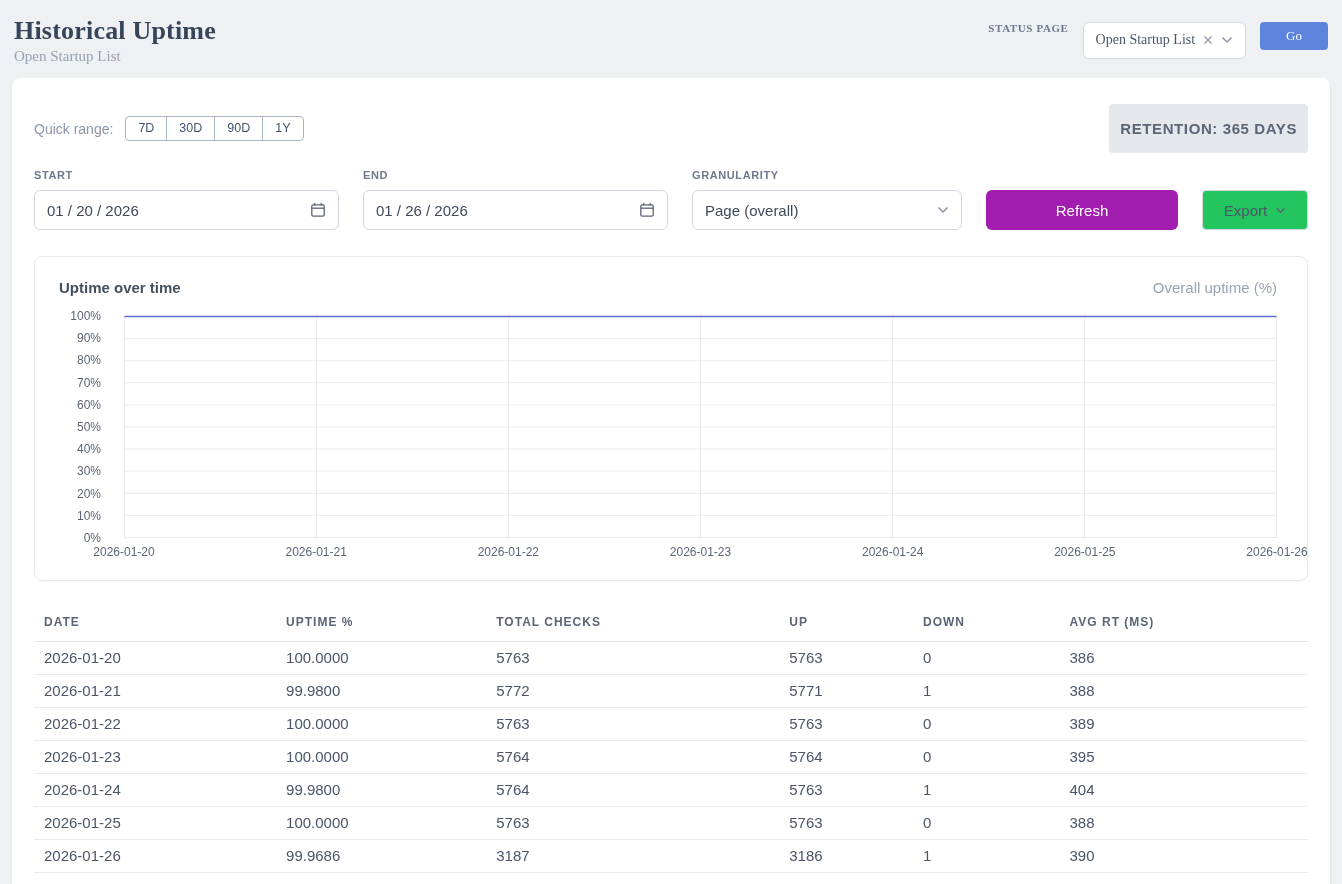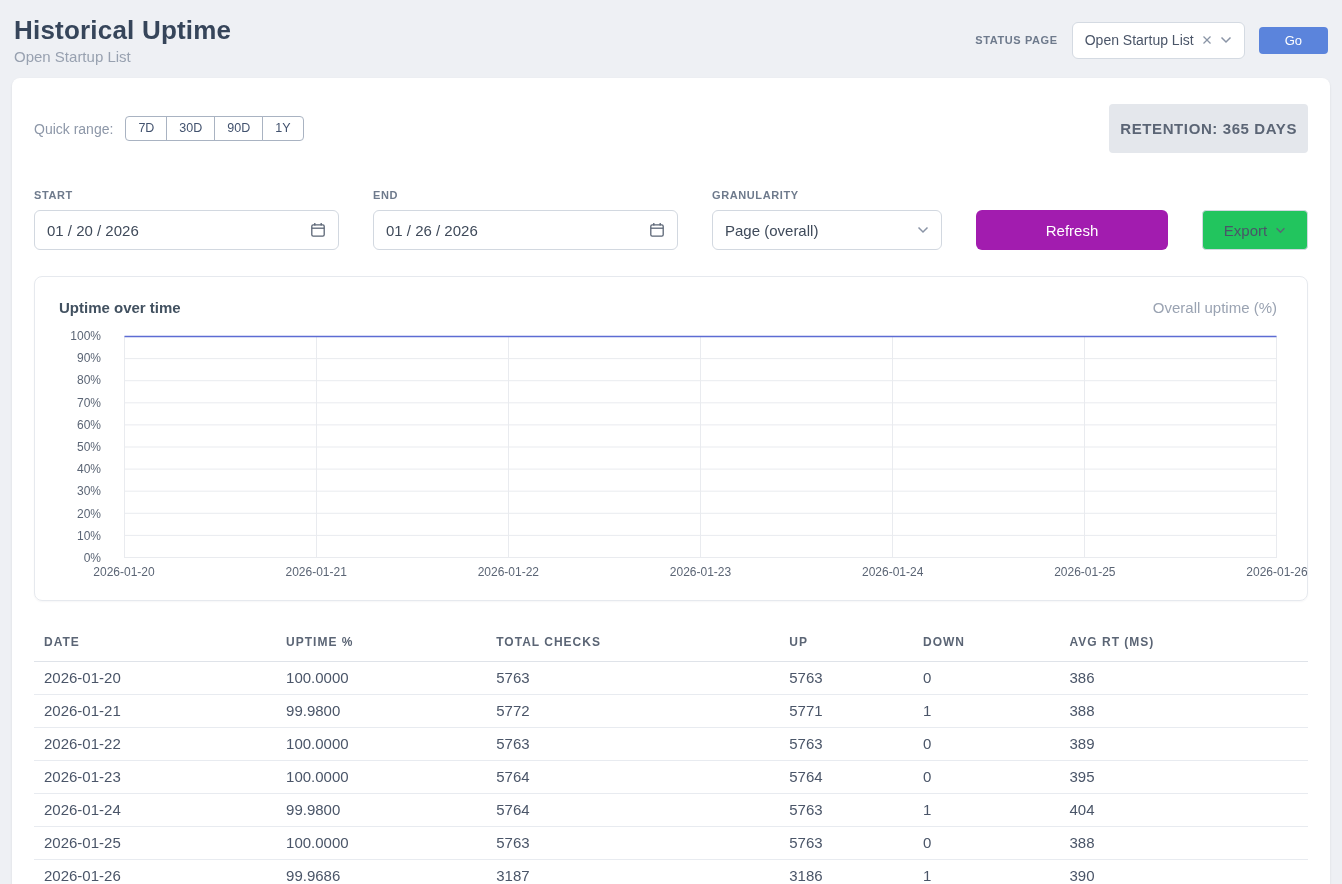--- a/index.html
+++ b/index.html
@@ -6,24 +6,24 @@
   html,body { margin:0; padding:0; }
   body {
     width:1342px; height:884px;
     background:#eef0f4;
     font-family:"Liberation Sans", sans-serif;
     color:#44526a;
   }
   .page { width:1342px; height:884px; padding:12px; }
 
   
-  .topbar { display:flex; align-items:center; justify-content:space-between; padding:0 2px; height:56px; }
+  .topbar { display:flex; align-items:center; justify-content:space-between; padding:0 2px; height:56px;font-family:Liberation Serif, serif; }
   .topbar h1 { margin:0; font-size:26px; font-weight:700; color:#36455a; letter-spacing:.2px; }
   .subtitle { font-size:15px; color:#98a1b0; margin-top:2px; }
-  .topbar-right { display:flex; align-items:center; gap:14px; }
+  .topbar-right { display:flex; align-items:flex-start; gap:14px; }
   .sp-label { font-size:11px; font-weight:700; letter-spacing:.6px; color:#6e7a8c; }
   .select-box {
     display:flex; align-items:center; gap:8px;
     background:#fff; border:1px solid #d4dae2; border-radius:6px;
     height:37px; padding:0 12px; font-size:14px; color:#4a5568; min-width:160px;
     cursor:pointer;
   }
   .select-box .val { flex:1; white-space:nowrap; }
   .icon-btn { display:inline-flex; align-items:center; cursor:pointer; }
   .go-btn {
@@ -46,21 +46,21 @@
     font-family:inherit; line-height:1.2;
   }
   .seg-btn:first-child { border-radius:4px 0 0 4px; margin-left:0; }
   .seg-btn:last-child { border-radius:0 4px 4px 0; }
   .badge {
     margin-left:auto; background:#e4e7ec; color:#5b6575;
     font-size:15px; font-weight:700; letter-spacing:.6px;
     padding:16px 11px; border-radius:4px;
   }
 
-  .form-row { display:flex; gap:34px; margin-top:36px; align-items:flex-end; }
+  .form-row { display:flex; gap:24px; margin-top:16px; align-items:flex-end; }
   .field label {
     display:block; font-size:11px; font-weight:700; letter-spacing:.6px;
     color:#6e7a8c; margin-bottom:9px;
   }
   .input-box {
     height:40px; border:1px solid #d2d8e0; border-radius:6px; background:#fff;
     display:flex; align-items:center; justify-content:space-between;
     padding:0 12px; font-size:15px; color:#3f4a5a; cursor:pointer;
   }
   .w-date { width:305px; }

